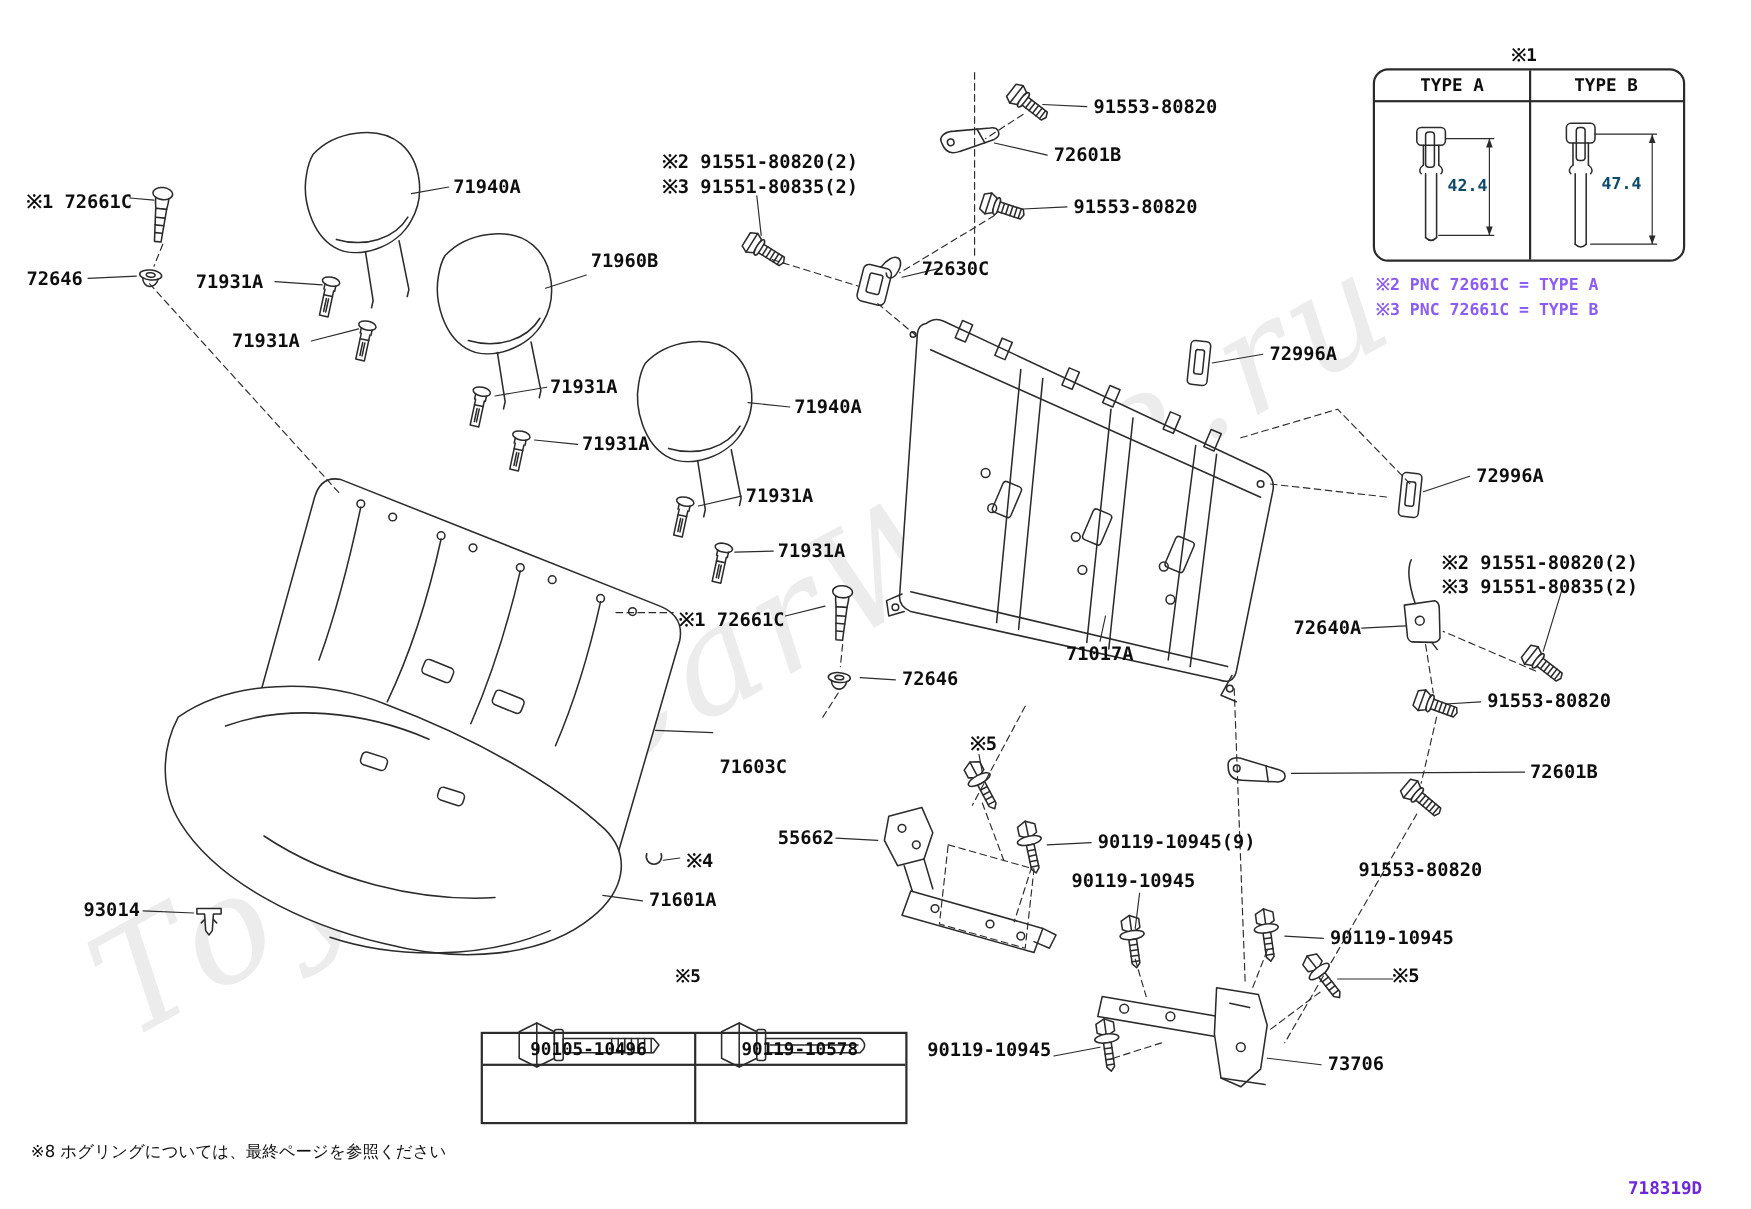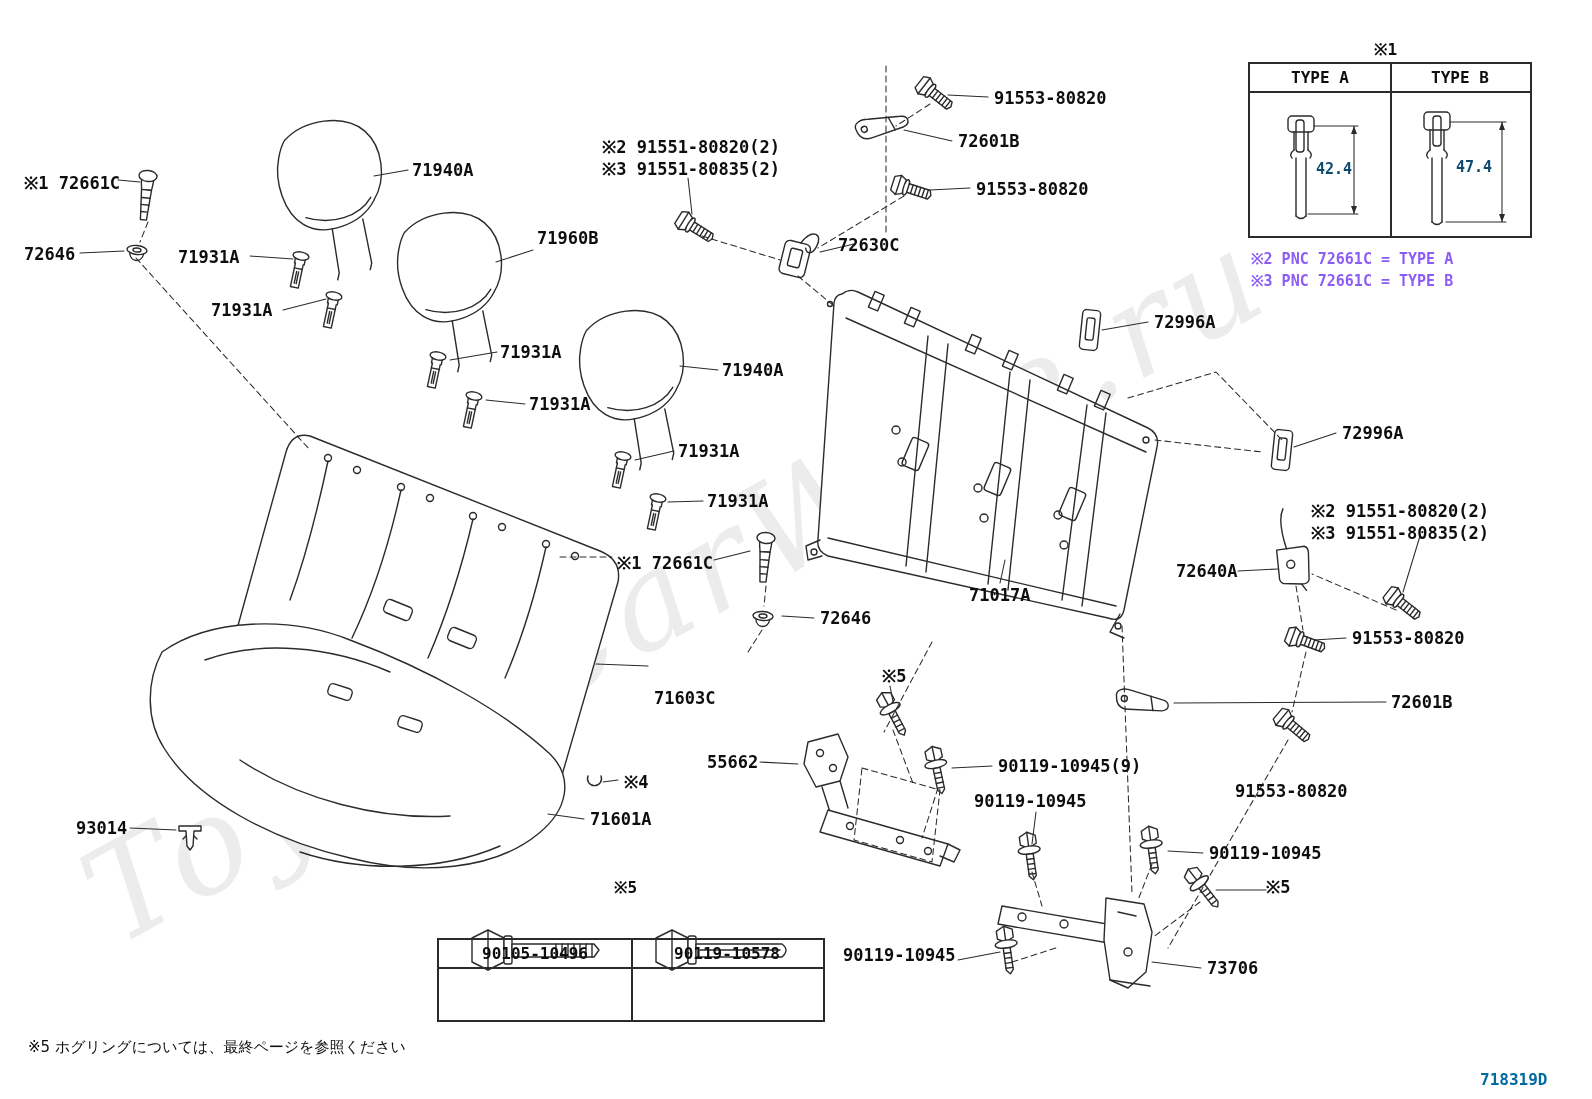--- a/index.html
+++ b/index.html
@@ -26,21 +26,21 @@
   .note{position:absolute;font:700 15px "DejaVu Sans Mono",monospace;color:#8b5cf6;white-space:nowrap;}
   .dim{position:absolute;font:700 15px "DejaVu Sans Mono",monospace;color:#0c4a6e;}
 
   
   .ptable{position:absolute;border:2px solid #2b2b2b;box-sizing:border-box;}
   .ptable .head{display:flex;border-bottom:2px solid #2b2b2b;height:27px;align-items:center;}
   .ptable .head .cell{flex:1;text-align:center;font:700 16px "DejaVu Sans Mono",monospace;color:#0e0e0e;}
   .ptable .vdiv{position:absolute;top:0;bottom:0;left:50%;width:0;border-left:2px solid #2b2b2b;}
 
   #footnote{position:absolute;left:28px;top:1038px;font:400 15px "DejaVu Sans",sans-serif;color:#0e0e0e;}
-  #docnum{position:absolute;left:1480px;top:1070px;font:700 16px "DejaVu Sans Mono",monospace;color:#0369a1;}
+  #docnum{position:absolute;left:1480px;top:1070px;font:700 16px "DejaVu Sans Mono",monospace;color:#6d28d9;}
 </style>
 </head>
 <body>
 
 <div id="page">
 
   <div id="watermark">ToyotaCarWine.ru</div>
 
   <svg id="diagram" width="1592" height="1099" viewBox="0 0 1592 1099">
     <defs>
@@ -344,21 +344,21 @@
     </g>
     <g>
       <polygon class="wfill" points="656,938 672,930 688,938 688,962 672,970 656,962"></polygon>
       <path d="M672,930 L672,970"></path>
       <rect class="wfill" x="688" y="936" width="8" height="28" rx="2"></rect>
       <path class="wfill" d="M696,944 L782,944 Q790,950 782,957 L696,957 Z"></path>
       <path d="M700,950 L780,950"></path>
     </g>
   </svg>
 
-  <div class="ptable" id="type-table" style="left:1248px; top:62px; width:284px; height:176px;">
+  <div class="ptable" id="type-table" style="left:1248px; top:62px; width:284px; height:176px;border-radius:14px;">
     <div class="head">
       <div class="cell">TYPE A</div>
       <div class="cell">TYPE B</div>
     </div>
     <div class="vdiv"></div>
   </div>
   <div class="marker" style="left:1374px; top:38px;">※1</div>
   <div class="dim" style="left:1316px; top:160px;">42.4</div>
   <div class="dim" style="left:1456px; top:158px;">47.4</div>
   <div class="note" style="left:1251px; top:248px;">※2 PNC 72661C = TYPE A</div>
@@ -409,16 +409,16 @@
       <div class="part-label" style="left: 974px; top: 791px;">90119-10945</div>
       <div class="part-label" style="left: 590px; top: 809px;">71601A</div>
       <div class="part-label" style="left: 76px; top: 818px;">93014</div>
       <div class="part-label" style="left: 624px; top: 770px;">※4</div>
       <div class="part-label" style="left: 1209px; top: 843px;">90119-10945</div>
       <div class="part-label" style="left: 1266px; top: 875px;">※5</div>
       <div class="part-label" style="left: 843px; top: 945px;">90119-10945</div>
       <div class="part-label" style="left: 1207px; top: 958px;">73706</div>
     </div>
 
-  <div id="footnote">※5 ホグリングについては、最終ページを参照ください</div>
+  <div id="footnote">※8 ホグリングについては、最終ページを参照ください</div>
   <div id="docnum">718319D</div>
 
 </div>
 
 </body></html>

